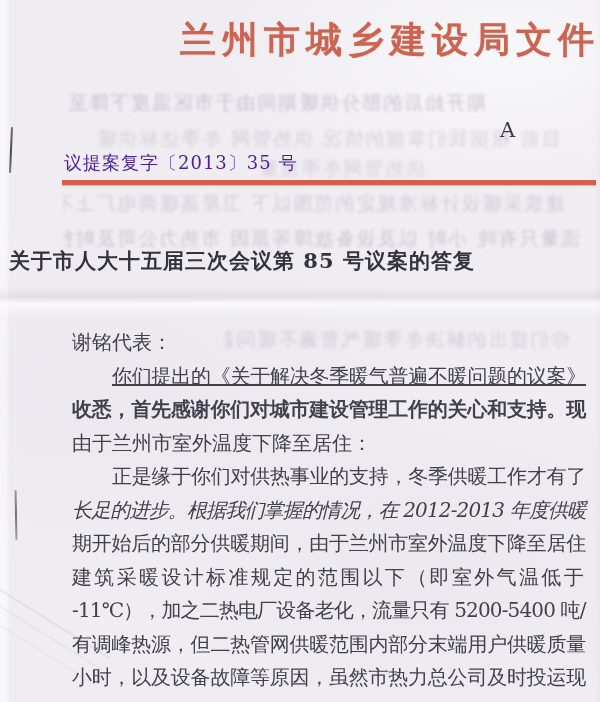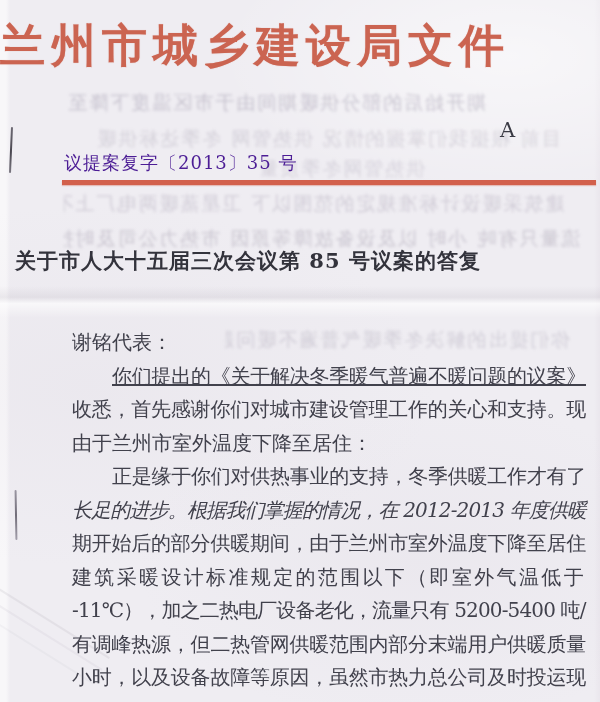--- a/index.html
+++ b/index.html
@@ -52,22 +52,22 @@
   .bleed-1{top:90px;left:66px;width:420px;}
   .bleed-2{top:126px;left:70px;width:490px;color:rgba(118,108,134,.22);}
   .bleed-3{top:191px;left:64px;width:500px;color:rgba(118,108,134,.26);}
   .bleed-4{top:226px;left:64px;width:516px;color:rgba(118,108,134,.30);}
   .bleed-5{top:156px;left:235px;width:190px;color:rgba(118,108,134,.20);}
   .bleed-6{top:327px;left:225px;width:345px;color:rgba(118,108,134,.24);}
 
   
   .agency-header{
     position:absolute;top:16px;left:0;width:600px;
-    text-align:left;
-    font-size:45px;font-weight:bold;
+    text-align:right;
+    font-size:36px;font-weight:bold;
     letter-spacing:6px;
     color:var(--header-red,#cb6451);
     text-shadow:0 0 1px rgba(203,100,81,.45);
     white-space:nowrap;
   }
   .copy-mark{
     position:absolute;top:118px;left:500px;
     font-size:21px;color:#3a3a44;
   }
   .docnum-row{
@@ -75,21 +75,21 @@
     display:flex;justify-content:space-between;
     font-size:18px;color:#4c1d95;
     letter-spacing:1px;white-space:nowrap;
   }
   .red-rule{
     position:absolute;top:180px;left:62px;width:534px;height:5px;
     background:var(--rule-red,#d2604c);
     box-shadow:0 1px 1px rgba(210,96,76,.35);
   }
   .doc-title{
-    position:absolute;top:247px;left:10px;width:476px;
+    position:absolute;top:247px;left:4px;width:476px;
     text-align:center;
     font-size:21px;font-weight:bold;
     letter-spacing:1px;
     color:#33333c;
     white-space:nowrap;
   }
   
   #body-lines{
     position:absolute;top:326px;left:64px;width:514px;
     font-size:20px;color:var(--ink,#41414c);
@@ -135,21 +135,21 @@
     <span>议提案复字〔2013〕35 号</span>
   </div>
 
   <div class="red-rule"></div>
 
   <div class="doc-title">关于市人大十五届三次会议第 85 号议案的答复</div>
 
   <div id="body-lines">
       <div class="line"><span>谢铭代表：</span></div>
       <div class="line indent fill"><span style="letter-spacing: -0.25px; text-decoration: underline;">你们提出的《关于解决冬季暖气普遍不暖问题的议案》</span></div>
-      <div class="line fill"><span style="letter-spacing: -0.230769px;">收悉，首先感谢你们对城市建设管理工作的关心和支持。现</span></div>
+      <div class="line fill"><span style="letter-spacing: -0.230769px; font-weight: bold;">收悉，首先感谢你们对城市建设管理工作的关心和支持。现</span></div>
       <div class="line"><span>由于兰州市室外温度下降至居住：</span></div>
       <div class="line indent fill"><span style="letter-spacing: -0.25px;">正是缘于你们对供热事业的支持，冬季供暖工作才有了</span></div>
       <div class="line fill"><span style="letter-spacing: -0.84375px; font-style: italic;">长足的进步。根据我们掌握的情况，在 2012-2013 年度供暖</span></div>
       <div class="line fill"><span style="letter-spacing: -0.230769px;">期开始后的部分供暖期间，由于兰州市室外温度下降至居住</span></div>
       <div class="line fill"><span style="letter-spacing: 2.34783px;">建筑采暖设计标准规定的范围以下（即室外气温低于</span></div>
       <div class="line fill"><span style="letter-spacing: -0.852941px;">-11℃），加之二热电厂设备老化，流量只有 5200-5400 吨/</span></div>
       <div class="line fill"><span style="letter-spacing: -0.230769px;">有调峰热源，但二热管网供暖范围内部分末端用户供暖质量</span></div>
       <div class="line fill"><span style="letter-spacing: -0.230769px;">小时，以及设备故障等原因，虽然市热力总公司及时投运现</span></div>
     </div>
 

